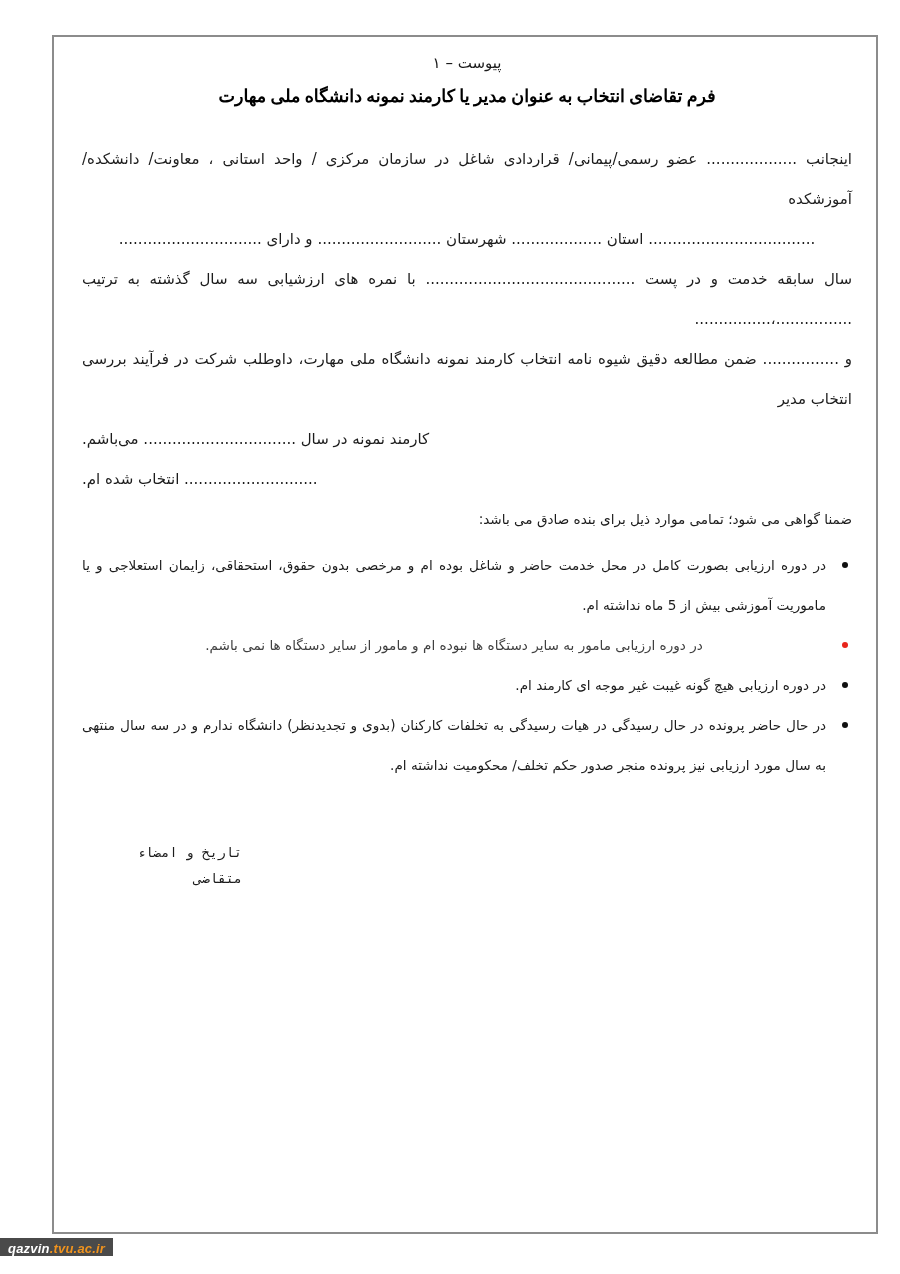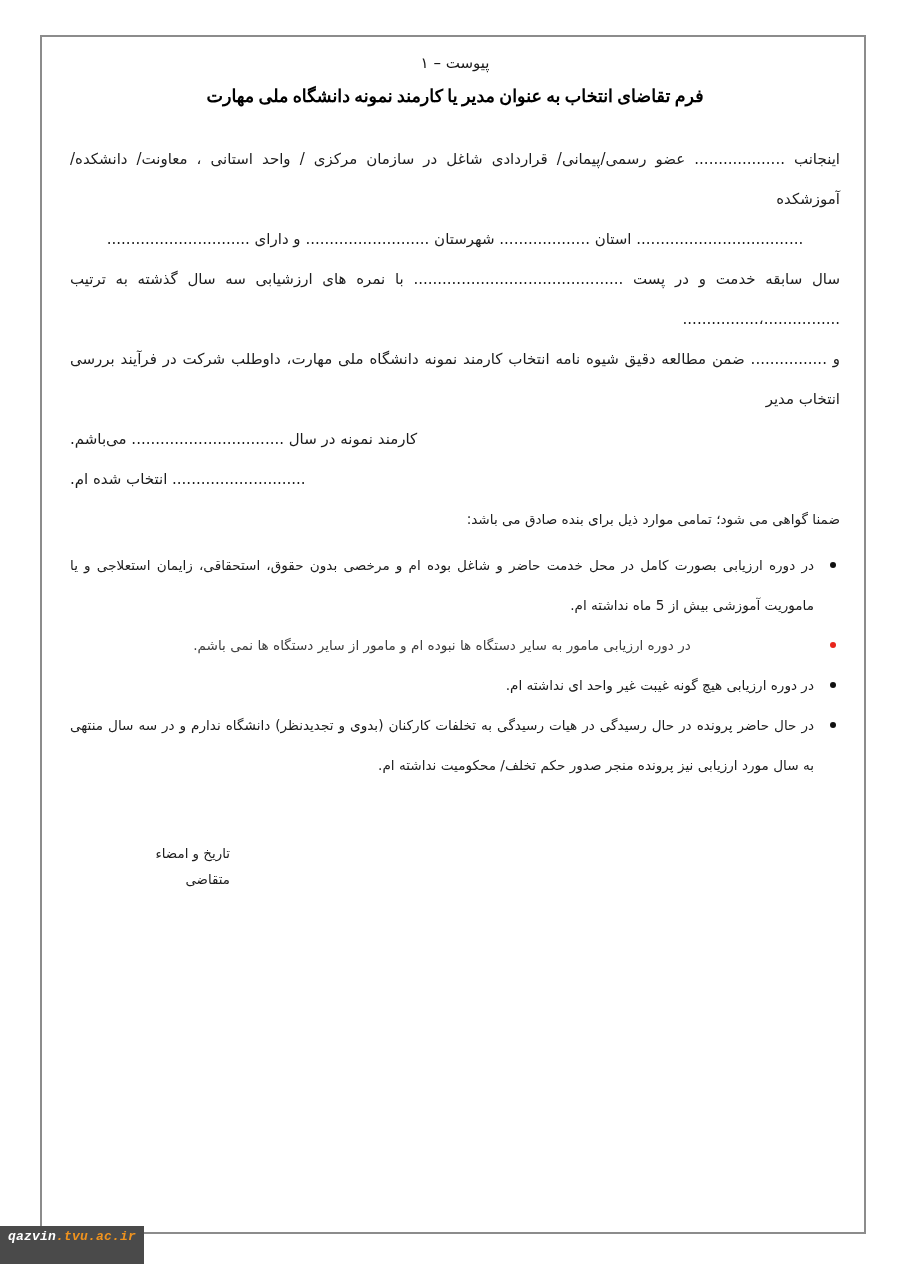--- a/index.html
+++ b/index.html
@@ -10,21 +10,21 @@
   body {
     width: 900px;
     height: 1274px;
     position: relative;
     font-family: "DejaVu Sans", "Liberation Sans", sans-serif;
     overflow: hidden;
   }
 
   .page-frame {
     position: absolute;
-    left: 40px;
+    left: 52px;
     top: 35px;
     width: 826px;
     height: 1199px;
     border: 2px solid #8c8c8c;
     box-sizing: border-box;
     background: #ffffff;
   }
 
   .doc-body {
     position: absolute;
@@ -123,47 +123,48 @@
 
   ul.claims > li.red-claim::before {
     background: #E8251B;
   }
 
   .signature-block {
     margin-top: 56px;
     padding-right: 0;
     text-align: right;
     direction: rtl;
+    font-family: Liberation Mono, monospace;
   }
 
   .signature-inner {
     display: inline-block;
     text-align: center;
     margin-right: 610px;
     font-size: 13.4px;
     color: #1c1c1c;
     line-height: 26px;
   }
 
   .sig-line-2 {
     display: block;
     text-align: right;
   }
 
   .watermark {
     position: absolute;
     left: 0;
-    bottom: 10px;
+    bottom: 18px;
     background: #4a4a4a;
     color: #ffffff;
-    font-family: Liberation Mono, monospace;
+    font-family: Liberation Sans, sans-serif;
     font-style: italic;
     font-weight: bold;
     font-size: 13px;
-    padding: 3px 8px 20px 8px;
+    padding: 3px 8px 0 8px;
     letter-spacing: 0.2px;
     direction: ltr;
     white-space: nowrap;
   }
   .watermark .wm-accent { color: #f0931e; }
 </style>
 </head>
 <body>
 
 <div class="page-frame">
@@ -192,21 +193,21 @@
 
     <ul class="claims">
       <li>
         <span>در دوره ارزیابی بصورت کامل در محل خدمت حاضر و شاغل بوده ام و مرخصی بدون حقوق، استحقاقی، زایمان استعلاجی و یا ماموریت</span>
         <span>آموزشی بیش از 5 ماه نداشته ام.</span>
       </li>
       <li class="red-claim">
         <span>در دوره ارزیابی مامور به سایر دستگاه ها نبوده ام و مامور از سایر دستگاه ها نمی باشم.</span>
       </li>
       <li>
-        <span>در دوره ارزیابی هیچ گونه غیبت غیر واحد ای نداشته ام.</span>
+        <span>در دوره ارزیابی هیچ گونه غیبت غیر موجه ای کارمند ام.</span>
       </li>
       <li>
         <span>در حال حاضر پرونده در حال رسیدگی در هیات رسیدگی به تخلفات کارکنان (بدوی و تجدیدنظر) دانشگاه ندارم و در سه سال منتهی</span>
         <span>به سال مورد ارزیابی نیز پرونده منجر صدور حکم تخلف/ محکومیت نداشته ام.</span>
       </li>
     </ul>
 
     <div class="signature-block">
       <div class="signature-inner">
         <span>تاریخ و امضاء</span>

